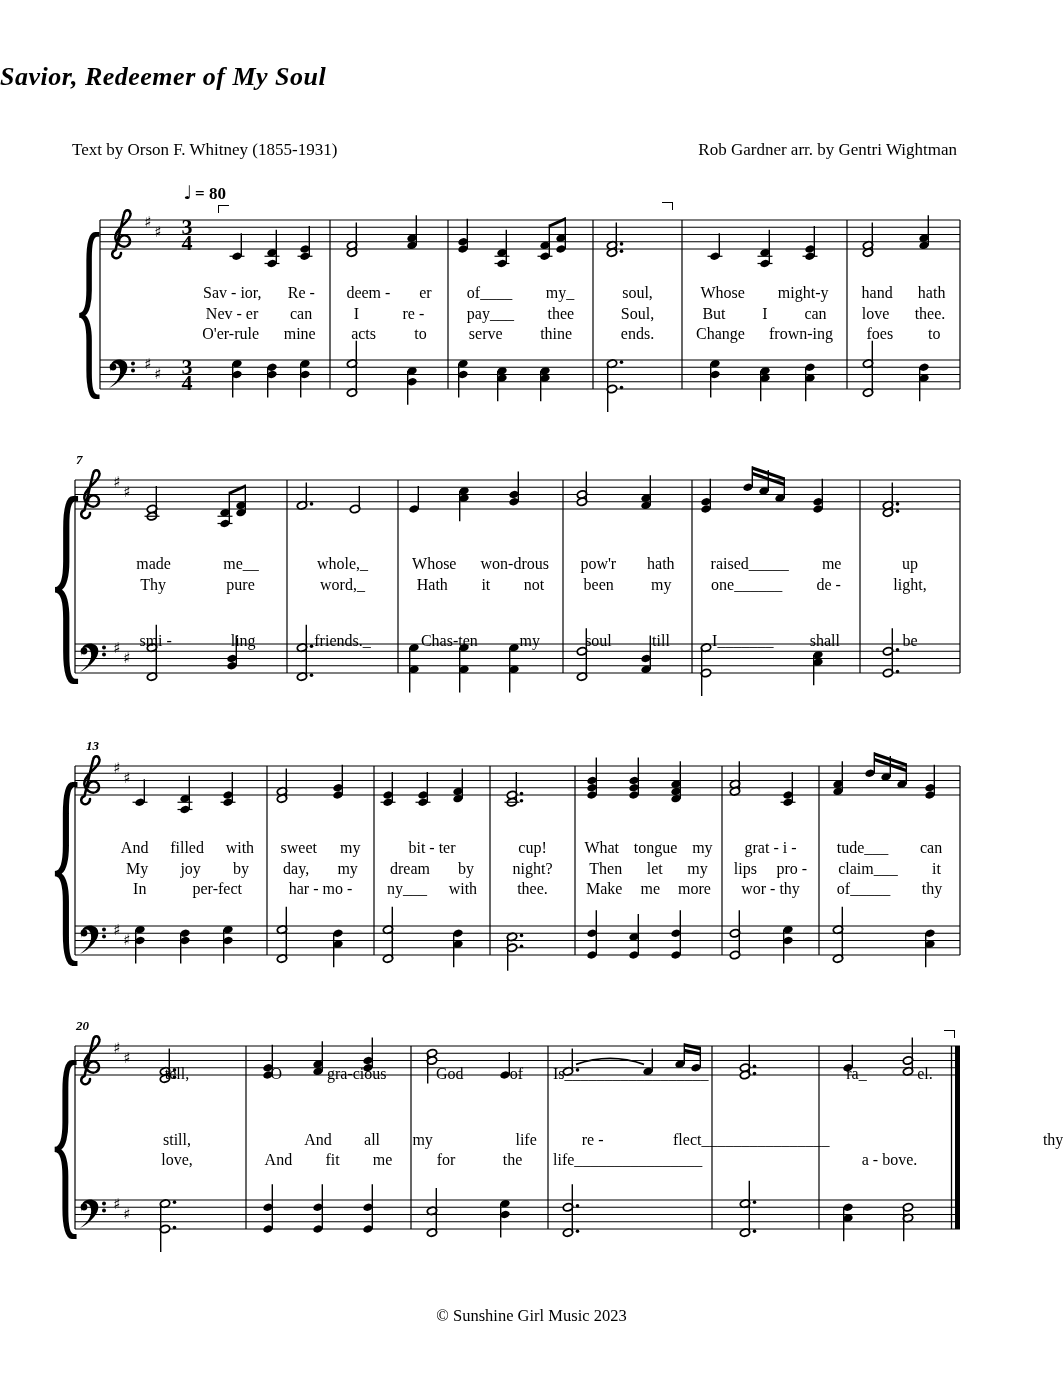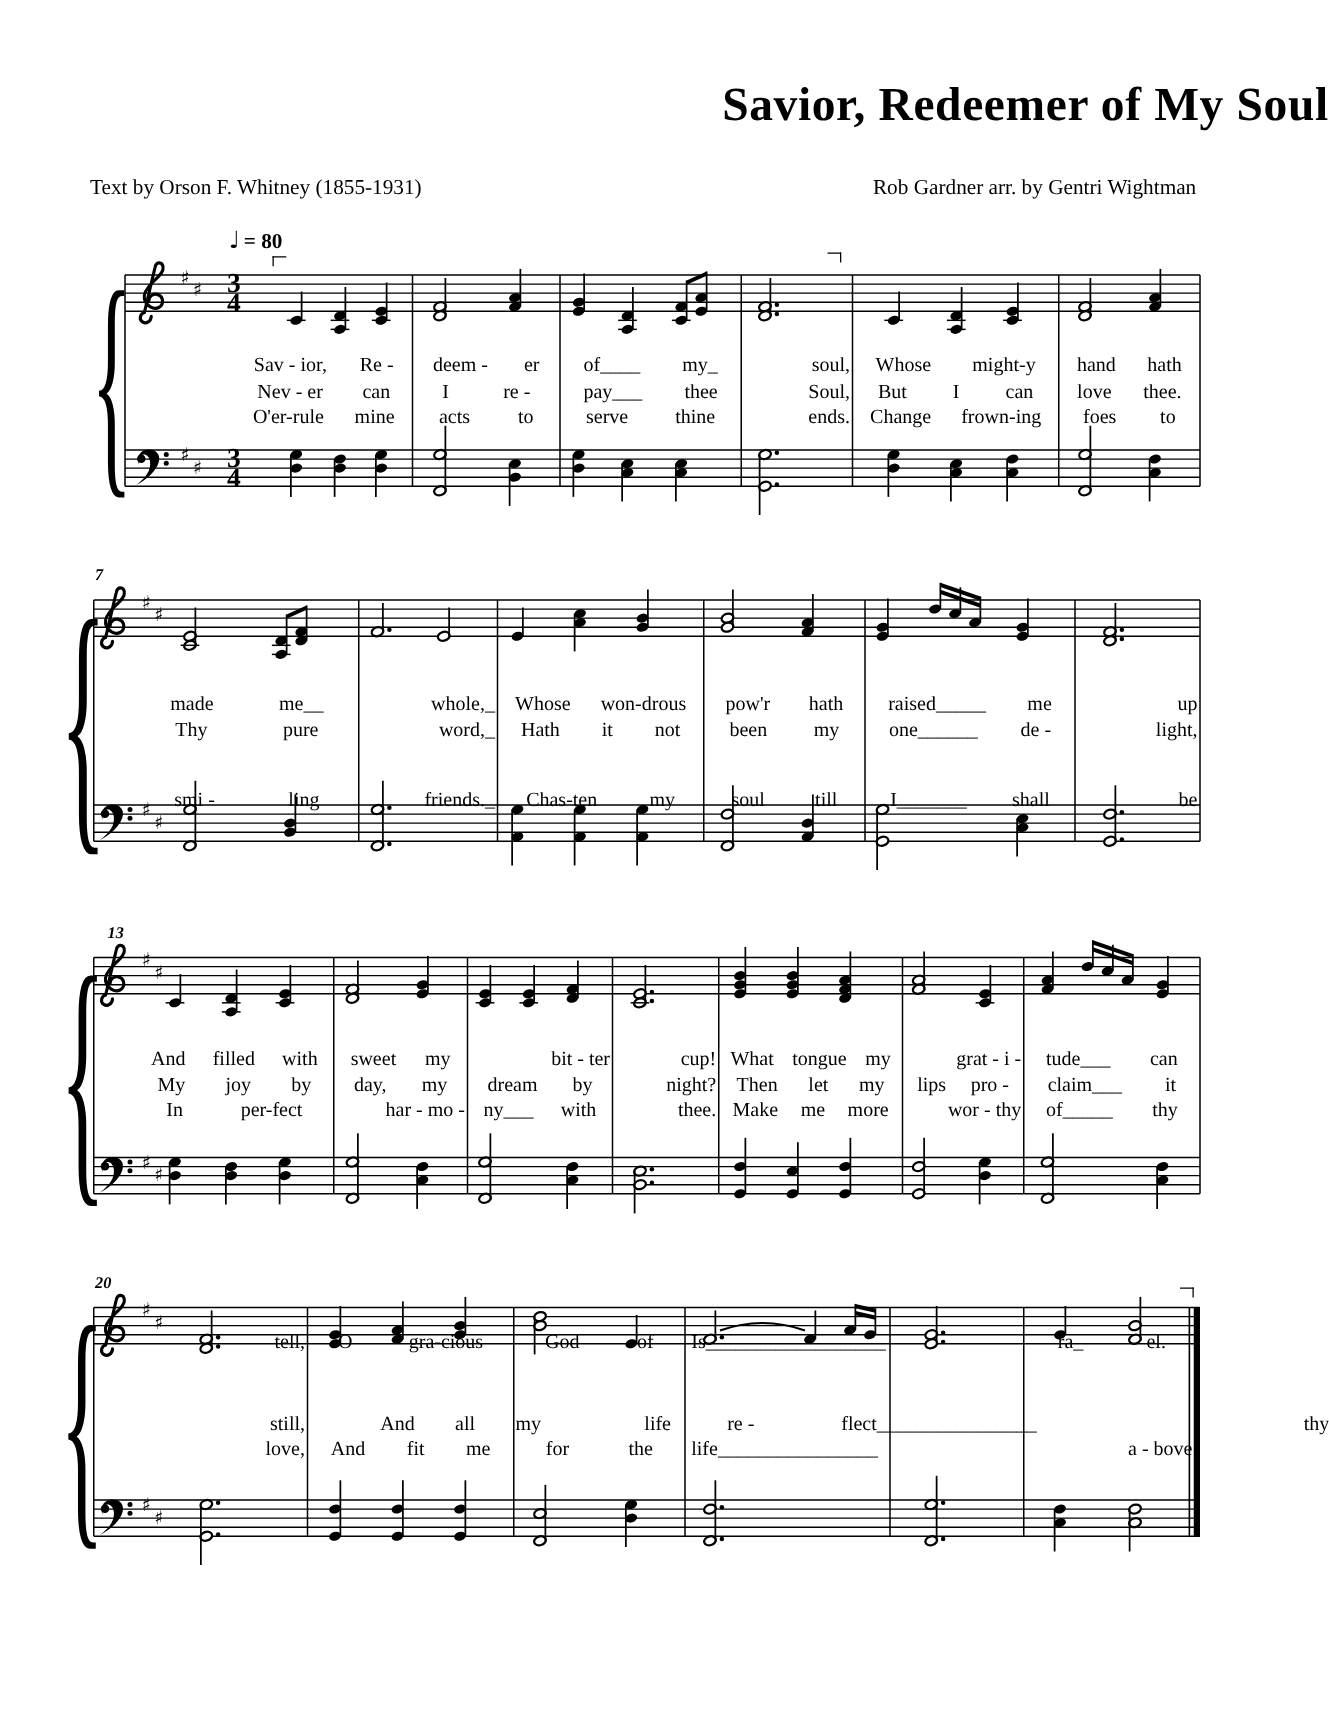--- a/index.html
+++ b/index.html
@@ -1,45 +1,46 @@
 <!DOCTYPE html>
 <html><head>
 <meta charset="utf-8">
 <style>
   html,body{margin:0;padding:0;background:#fff;}
   .page{position:relative;width:1063px;height:1375px;background:#fff;color:#000;
         font-family:"Liberation Serif","DejaVu Serif",serif;overflow:hidden;}
-  .title{position:absolute;top:62px;left:0;width:100%;text-align:right;
-         font-size:38px;font-weight:700;letter-spacing:.5px;}
+  .title{position:absolute;top:62px;left:0;width:100%;text-align:left;
+         font-size:26px;font-weight:700;letter-spacing:.5px;font-style:italic;}
   .credit-left{position:absolute;top:140px;left:72px;font-size:17px;}
   .credit-right{position:absolute;top:140px;right:106px;font-size:17px;}
   .tempo{position:absolute;top:181px;left:183px;font-size:17px;font-weight:700;}
   .tempo .glyph{font-family:"DejaVu Sans",sans-serif;font-size:19px;font-weight:400;margin-right:3px;}
   .footer{position:absolute;top:1306px;left:0;width:100%;text-align:center;font-size:16.5px;}
   .m-num{position:absolute;font-size:13px;font-style:italic;font-weight:700;}
   .brace{position:absolute;display:flex;align-items:center;width:30px;overflow:visible;
          transform:scaleX(.34);transform-origin:left center;font-weight:400;}
   .mark{position:absolute;width:10px;height:7px;}
   .mark.l{border-top:1.6px solid #000;border-left:1.6px solid #000;}
   .mark.r{border-top:1.6px solid #000;border-right:1.6px solid #000;}
   .score{position:absolute;top:0;left:0;}
   .lyr-row{position:absolute;display:grid;font-size:16px;white-space:nowrap;line-height:20px;}
   .lyr-cell{display:flex;align-items:baseline;overflow:visible;padding:0 2px;}
   .lyr-cell.spread{justify-content:space-around;}
-  .lyr-cell.center{justify-content:flex-end;}
+  .lyr-cell.center{justify-content:center;}
   .lyr-cell.start{justify-content:flex-start;padding-left:5px;}
 </style>
 </head>
 <body>
 
 <div class="page" id="page">
   <div class="title">Savior, Redeemer of My Soul</div>
   <div class="credit-left">Text by Orson F. Whitney (1855-1931)</div>
   <div class="credit-right">Rob Gardner arr. by Gentri Wightman</div>
   <div class="tempo"><span class="glyph">♩</span><span>= 80</span></div>
+  <div class="footer">© Sunshine Girl Music 2023</div>
 <svg width="1063" height="1375" class="score">
       <g>
         <line x1="100" x2="960" y1="220" y2="220" stroke="#000000" stroke-width="1.1"></line>
         <line x1="100" x2="960" y1="227.25" y2="227.25" stroke="#000000" stroke-width="1.1"></line>
         <line x1="100" x2="960" y1="234.5" y2="234.5" stroke="#000000" stroke-width="1.1"></line>
         <line x1="100" x2="960" y1="241.75" y2="241.75" stroke="#000000" stroke-width="1.1"></line>
         <line x1="100" x2="960" y1="249" y2="249" stroke="#000000" stroke-width="1.1"></line>
         <line x1="100" x2="960" y1="360" y2="360" stroke="#000000" stroke-width="1.1"></line>
         <line x1="100" x2="960" y1="367.25" y2="367.25" stroke="#000000" stroke-width="1.1"></line>
         <line x1="100" x2="960" y1="374.5" y2="374.5" stroke="#000000" stroke-width="1.1"></line>

